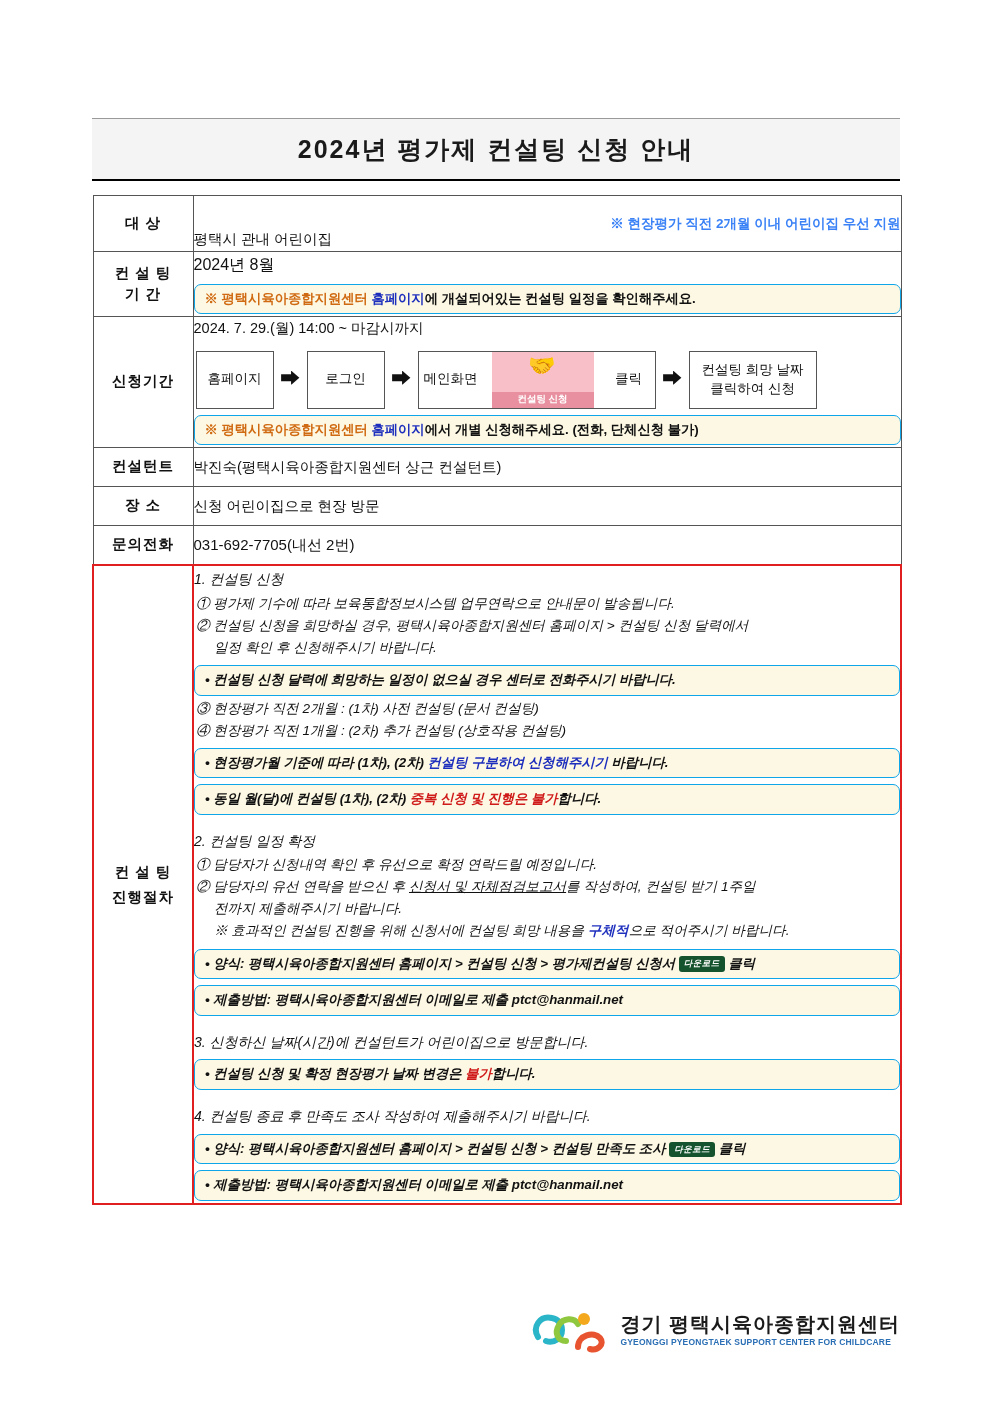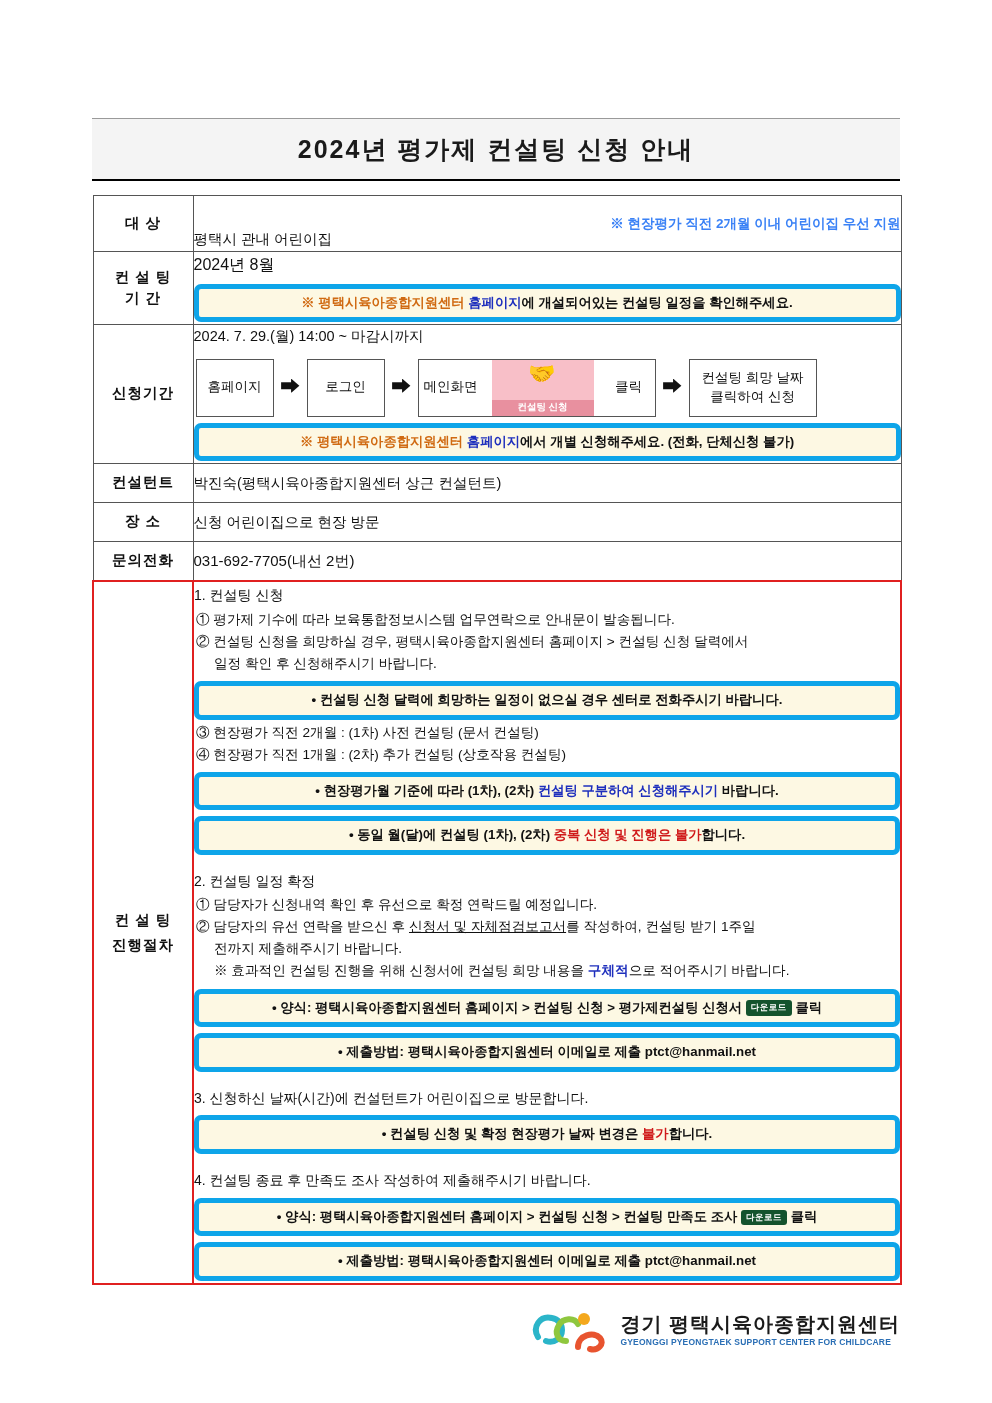--- a/index.html
+++ b/index.html
@@ -71,28 +71,27 @@
   }
   .dae-flex {
     display: flex;
     align-items: center;
     justify-content: space-between;
   }
   .dae-flex .left { font-size: 14.5px; margin-top: 32px; }
   
   .hl {
     display: block;
-    border: 5px solid #0ea5e9;
+    border: 1px solid #0ea5e9;
     background: #fdf8e3;
     border-radius: 7px;
     padding: 4px 10px;
     font-size: 13.3px;
     line-height: 1.55;
     margin: 6px 0 2px 0;
-    text-align: center;
   }
   .orange { color: #d06a12; font-weight: bold; }
   .blue { color: #1e2fbd; font-weight: bold; }
   .red { color: #d01b1b; font-weight: bold; }
   .bk { color: #111; font-weight: bold; }
   .u { text-decoration: underline; }
   
   .flow {
     display: flex;
     align-items: center;
@@ -161,20 +160,21 @@
     text-align: center;
     font-size: 14.5px;
     font-weight: bold;
     letter-spacing: 1px;
     line-height: 1.7;
   }
   td.proc {
     padding: 10px 12px 12px 12px;
     font-size: 13.6px;
     line-height: 1.62;
+    font-style: italic;
   }
   .proc-h {
     font-size: 14px;
     margin-top: 2px;
     margin-bottom: 2px;
   }
   .proc-li { margin-left: 2px; }
   .proc-li.indent { margin-left: 20px; }
   .sp { height: 11px; }
   .redbox-outer {

